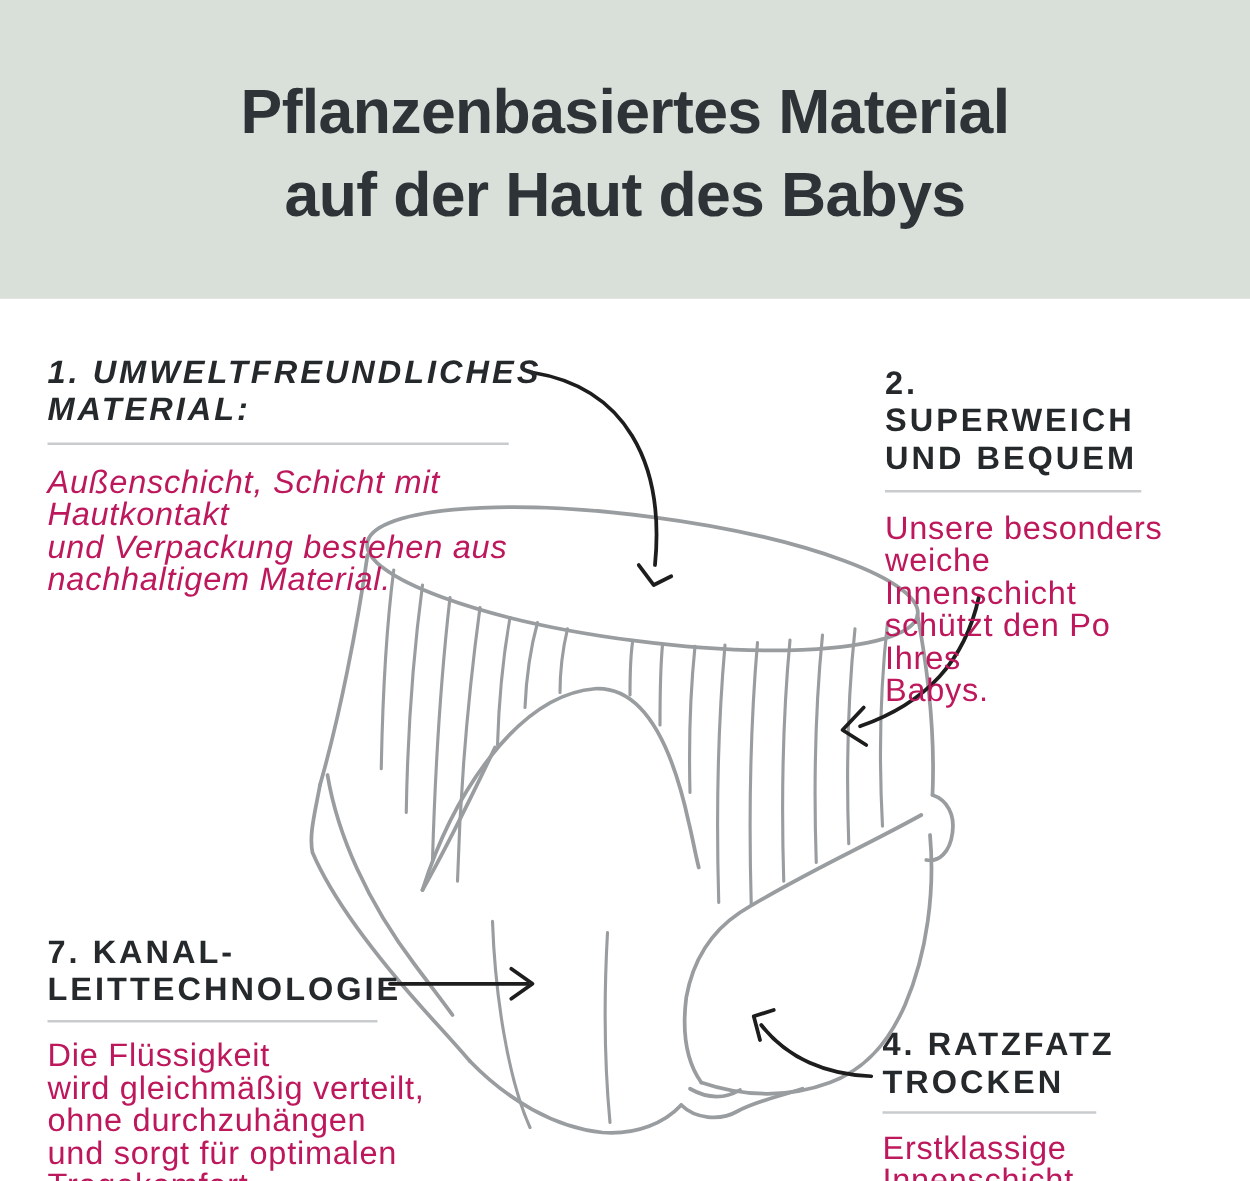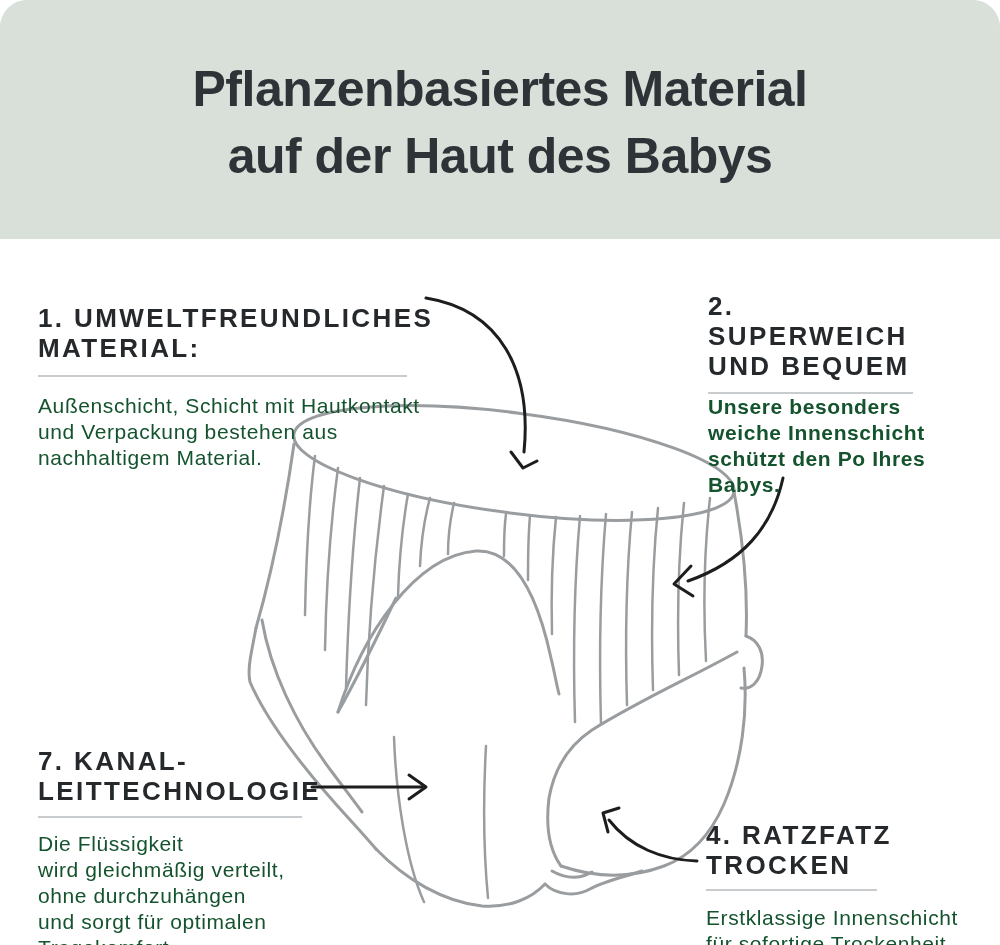--- a/index.html
+++ b/index.html
@@ -4,21 +4,20 @@
 <style>
   * { margin: 0; padding: 0; box-sizing: border-box; }
   html, body { background: #ffffff; }
   .canvas {
     position: relative;
     width: 1000px;
     height: 945px;
     background: #ffffff;
     overflow: hidden;
     font-family: "Liberation Sans", sans-serif;
-    border-radius: 27px;
   }
   .header-band {
     position: absolute;
     left: 0; top: 0;
     width: 1000px; height: 239px;
     background: #d9dfd9;
   }
   .page-title {
     position: absolute;
     left: 0; top: 56px;
@@ -39,33 +38,33 @@
     letter-spacing: 2.4px;
     color: #26292c;
     white-space: pre-line;
   }
   .callout-divider {
     height: 2px;
     background: #c9ccce;
     border: none;
   }
   .callout-body {
-    font-size: 21px;
+    font-size: 26px;
     line-height: 26px;
     font-weight: 400;
     letter-spacing: 0.6px;
-    color: #14532d;
+    color: #be185d;
     white-space: pre-line;
   }
-  #callout-1 { left: 38px;  top: 303px; width: 420px; }
+  #callout-1 { left: 38px;  top: 282px; width: 420px; font-style: italic; }
   #callout-1 .callout-divider { margin-top: 12px; width: 369px; }
   #callout-1 .callout-body    { margin-top: 16px; }
   #callout-2 { left: 708px; top: 291px; width: 230px; }
   #callout-2 .callout-divider { margin-top: 11px; width: 205px; }
-  #callout-2 .callout-body    { margin-top: 0; font-weight: bold; }
+  #callout-2 .callout-body    { margin-top: 15px; }
   #callout-3 { left: 38px;  top: 746px; width: 320px; }
   #callout-3 .callout-divider { margin-top: 10px; width: 264px; }
   #callout-3 .callout-body    { margin-top: 13px; }
   #callout-4 { left: 706px; top: 820px; width: 280px; }
   #callout-4 .callout-divider { margin-top: 9px;  width: 171px; }
   #callout-4 .callout-body    { margin-top: 14px; }
   .figure-layer {
     position: absolute;
     left: 0; top: 0;
     width: 1000px; height: 945px;

